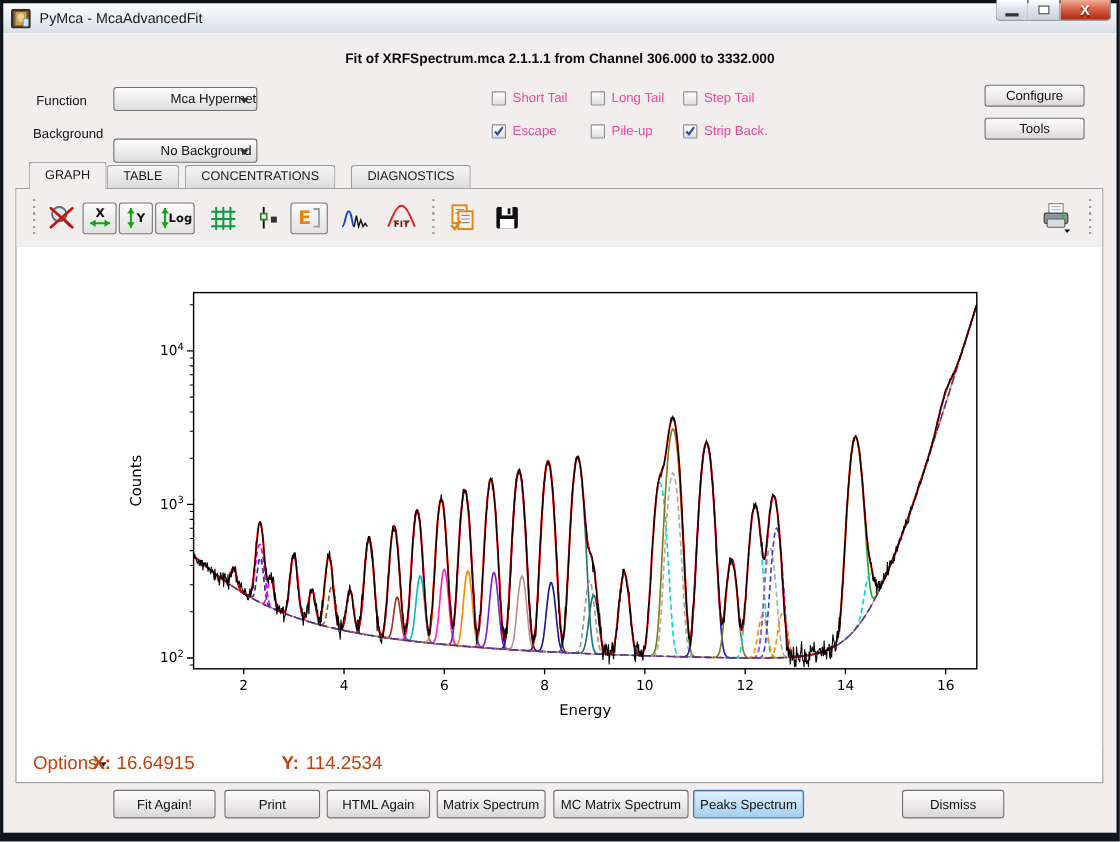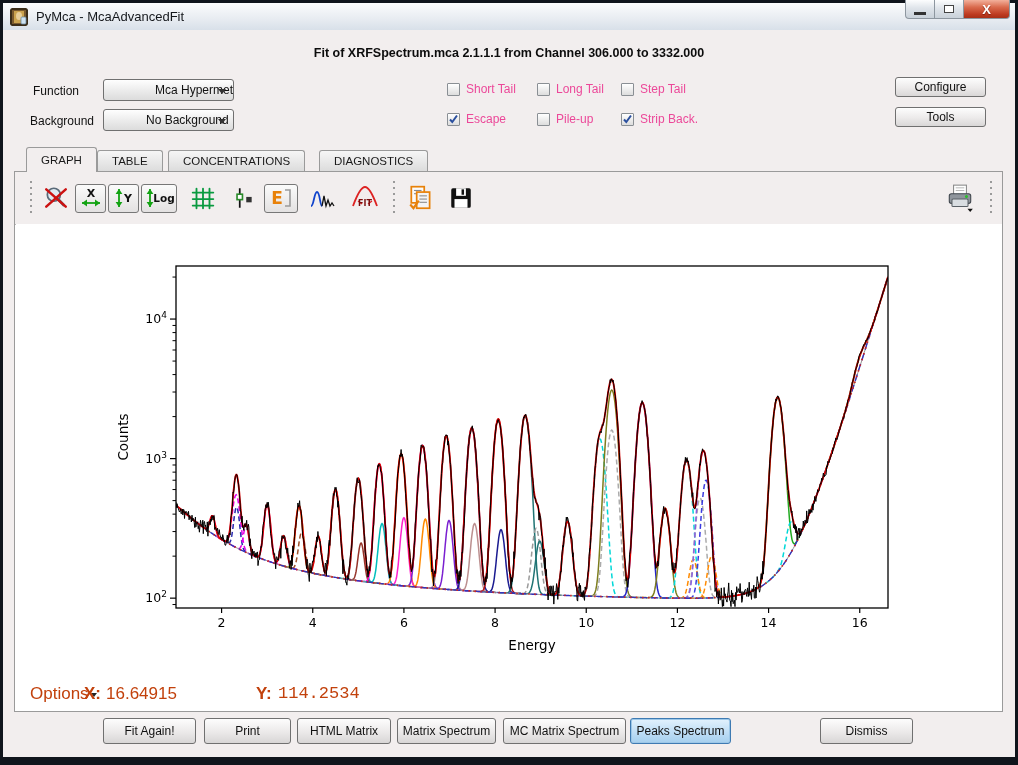--- a/index.html
+++ b/index.html
@@ -133,21 +133,21 @@
 
 <div class="hdr">Fit of XRFSpectrum.mca 2.1.1.1 from Channel 306.000 to 3332.000</div>
 
 <span class="lbl" style="left:33px;top:84px;">Function</span>
 <div class="combo" style="left:103px;top:79px;justify-content:flex-end;">
   <span>Mca Hypermet</span>
   <span class="arr"></span>
 </div>
 
 <span class="lbl" style="left:30px;top:114px;">Background</span>
-<div class="combo" style="left:103px;top:109px;padding-left:42px;">
+<div class="combo" style="left:103px;top:126px;padding-left:42px;">
   <span>No Background</span>
   <span class="arr"></span>
 </div>
 
 <div id="cbhost">
     <div class="cbrow" style="left: 447px; top: 82px;">
       <div class="cbbox"></div>
       <span>Short Tail</span>
     </div>
     <div class="cbrow" style="left: 537px; top: 82px; align-items: flex-end;">
@@ -416,24 +416,24 @@
     <line x1="160" y1="53.04948223132811" x2="156.5" y2="53.04948223132811" stroke="#000" stroke-width="1"></line>
     <text x="516" y="426" text-anchor="middle" font-size="13.5" fill="#000">Energy</text>
     <text x="112" y="213" text-anchor="middle" font-size="13.5" fill="#000" transform="rotate(-90 112 213)">Counts</text>
   </svg>
 
 <div class="statusrow">
   <span style="position:absolute;left:30px;"><span>Options</span><span class="opt-arr"></span></span>
   <b style="position:absolute;left:84px;">X:</b>
   <span style="position:absolute;left:106px;">16.64915</span>
   <b style="position:absolute;left:256px;">Y:</b>
-  <span style="position:absolute;left:278px;font-family:Liberation Mono, monospace;">114.2534</span>
+  <span style="position:absolute;left:278px;">114.2534</span>
 </div>
 
 <div id="fbhost">
     <div class="fbtn" style="left: 103px; width: 93px;">Fit Again!</div>
     <div class="fbtn" style="left: 204px; width: 87px;">Print</div>
-    <div class="fbtn" style="left: 297px; width: 94px;">HTML Matrix</div>
+    <div class="fbtn" style="left: 297px; width: 94px;">HTML Again</div>
     <div class="fbtn" style="left: 397px; width: 99px;">Matrix Spectrum</div>
     <div class="fbtn" style="left: 503px; width: 123px;">MC Matrix Spectrum</div>
     <div class="fbtn active" style="left: 630px; width: 101px;">Peaks Spectrum</div>
     <div class="fbtn" style="left: 820px; width: 93px;">Dismiss</div>
   </div>
 
 </body></html>

